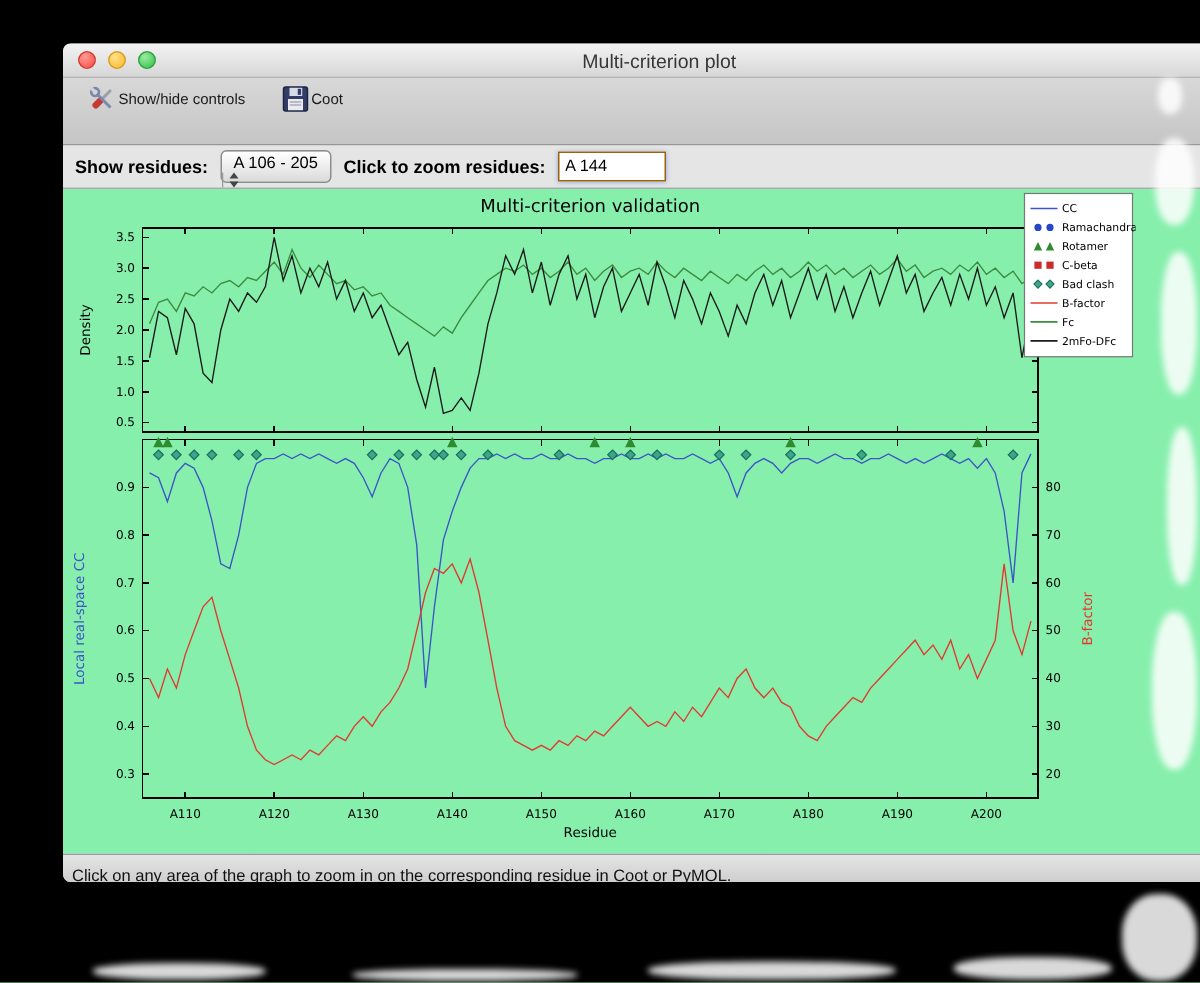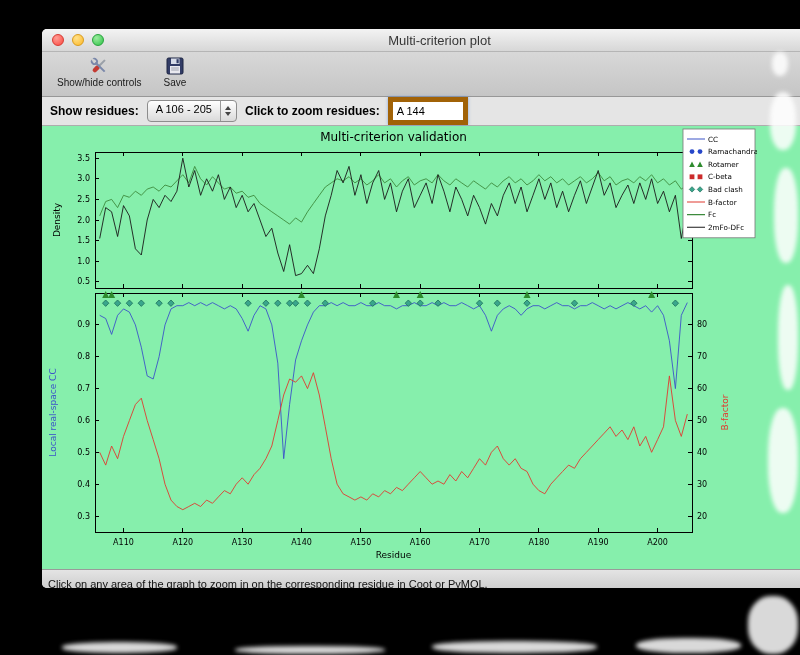--- a/index.html
+++ b/index.html
@@ -9,33 +9,33 @@
   .titlebar{height:22px;flex:0 0 auto;background:linear-gradient(#f3f3f3,#d7d7d7);border-bottom:1px solid #b5b5b5;
     position:relative;display:flex;align-items:center;justify-content:center;}
   .traffic{position:absolute;left:10px;top:5px;display:flex;gap:8px;}
   .light{width:12px;height:12px;border-radius:50%;}
   .light.red{background:radial-gradient(circle at 35% 30%,#ff9d95,#fb4840);border:1px solid #d63b33;box-sizing:border-box;}
   .light.yellow{background:radial-gradient(circle at 35% 30%,#ffe18a,#fdb827);border:1px solid #d89c1f;box-sizing:border-box;}
   .light.green{background:radial-gradient(circle at 35% 30%,#9cec9f,#2ec247);border:1px solid #28a33d;box-sizing:border-box;}
   .title{font-size:13px;color:#373737;}
   .toolbar{height:42px;flex:0 0 auto;background:linear-gradient(#d8d8d8,#c5c5c5);border-bottom:1px solid #979797;
     display:flex;align-items:flex-start;padding:2px 10px 0;gap:12px;}
-  .tool-btn{display:flex;flex-direction:column;align-items:center;font-size:10px;color:#1a1a1a;padding:1px 5px;border-radius:3px;}
+  .tool-btn{display:flex;flex-direction:row;align-items:center;font-size:10px;color:#1a1a1a;padding:1px 5px;border-radius:3px;}
   .tool-btn svg{width:22px;height:22px;}
   .controls{height:28px;flex:0 0 auto;background:#e5e5e5;border-bottom:1px solid #adadad;
     display:flex;align-items:center;padding:0 8px;gap:8px;font-size:12px;}
   .ctl-label{font-weight:bold;color:#000;white-space:nowrap;}
   .combo{display:flex;align-items:stretch;height:20px;border:1px solid #8d8d8d;border-radius:4px;
-    background:linear-gradient(#ffffff,#dadada);font-size:11px;}
+    background:linear-gradient(#ffffff,#dadada);font-size:11px;flex-direction:column;}
   .combo-value{padding:2px 8px 0;white-space:nowrap;}
   .combo-stepper{width:15px;border-left:1px solid #999;display:flex;flex-direction:column;align-items:center;
     justify-content:center;gap:2px;background:linear-gradient(#f5f5f5,#cwcfcf,#cfcfcf);border-radius:0 3px 3px 0;}
   .arrow-up{width:0;height:0;border-left:3.5px solid transparent;border-right:3.5px solid transparent;border-bottom:4px solid #444;}
   .arrow-down{width:0;height:0;border-left:3.5px solid transparent;border-right:3.5px solid transparent;border-top:4px solid #444;}
-  .zoom-input{width:62px;height:16px;border:5px solid #a16207;box-shadow:0 0 3px rgba(90,140,220,.7);
+  .zoom-input{width:62px;height:16px;border:1px solid #a16207;box-shadow:0 0 3px rgba(90,140,220,.7);
     font-size:11px;padding:1px 4px;font-family:"Liberation Sans",sans-serif;outline:none;}
   .plot-area{flex:1;background:#86efac;position:relative;}
   #chart{display:block;}
   .statusbar{height:20px;flex:0 0 auto;background:linear-gradient(#e4e4e4,#cccccc);border-top:1px solid #9a9a9a;
     font-size:11px;color:#111;display:flex;align-items:flex-end;padding:0 6px;}
   .artifact{position:absolute;background:#fff;filter:blur(2px);opacity:.85;border-radius:45%;pointer-events:none;}
 </style>
 </head>
 <body>
 
@@ -67,21 +67,21 @@
     </div>
     <div class="tool-btn">
       <svg viewBox="0 0 22 22">
         <rect x="3" y="3" width="16" height="16" rx="1.5" fill="#323c66" stroke="#1d2440"></rect>
         <rect x="7" y="3.5" width="8.5" height="5.5" fill="#d7dce8"></rect>
         <rect x="12.5" y="4.2" width="2.2" height="4" fill="#323c66"></rect>
         <rect x="6" y="11" width="10" height="7.5" fill="#e9e9ef"></rect>
         <line x1="7.2" y1="13" x2="14.8" y2="13" stroke="#8a8fa0" stroke-width="0.8"></line>
         <line x1="7.2" y1="15" x2="14.8" y2="15" stroke="#8a8fa0" stroke-width="0.8"></line>
       </svg>
-      <span>Save</span>
+      <span>Coot</span>
     </div>
   </div>
 
   <div class="controls">
     <span class="ctl-label">Show residues:</span>
     <div class="combo">
       <span class="combo-value">A 106 - 205</span>
       <span class="combo-stepper">
         <span class="arrow-up"></span>
         <span class="arrow-down"></span>

